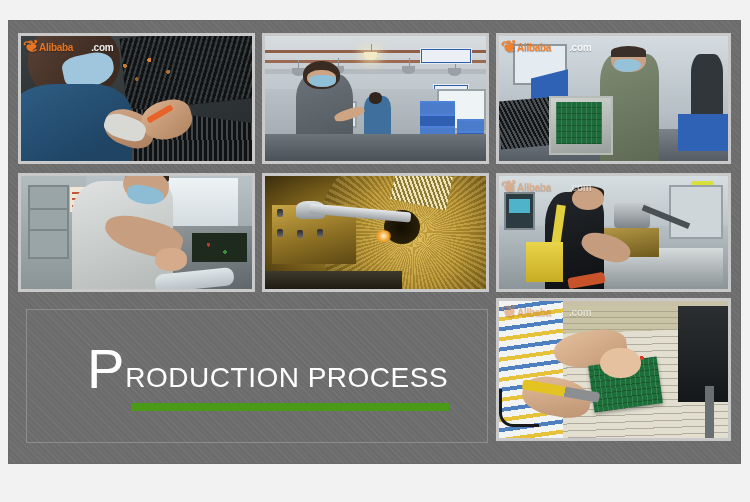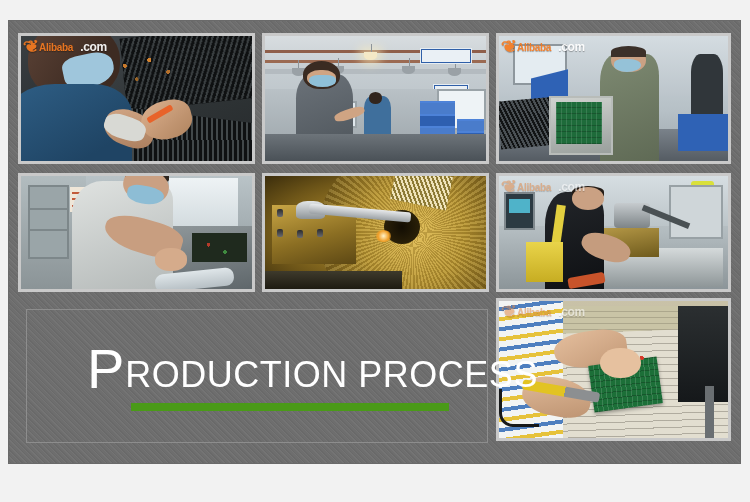--- a/index.html
+++ b/index.html
@@ -71,21 +71,21 @@
   .wm .swoosh {
     color: #f57a20;
     font-size: 16px;
     font-weight: bold;
     line-height: 1;
     margin-right: 1px;
     transform: scaleX(1.25) rotate(-8deg);
     display: inline-block;
   }
   .wm .brand { color: #f57a20; }
-  .wm .tld { color: #ffffff; font-size: 12px; margin-left: 7px; text-align: center; }
+  .wm .tld { color: #ffffff; font-size: 10px; margin-left: 18px; text-align: center; }
   .wm.faded { opacity: 0.55; }
   .wm.faded .brand, .wm.faded .swoosh { color: #e08a4a; }
 
   
   .p1-bg   { position:absolute; inset:0; background:linear-gradient(150deg,#3a3f42 0%,#2a2e30 45%,#222527 100%); }
   .p1-bench{ position:absolute; left:22%; top:0; right:0; bottom:0; background:linear-gradient(160deg,#41464a 0%,#2e3335 60%,#262a2c 100%); }
   .p1-wirebundle { position:absolute; right:-6%; top:-4%; width:62%; height:58%;
       background:
         repeating-linear-gradient(112deg, #0d0f10 0px, #0d0f10 3px, #3b4042 3px, #3b4042 5px),
         #202426;
@@ -263,21 +263,21 @@
     white-space: nowrap;
   }
   .title-drop {
     font-size: 56px;
     line-height: 0.8;
     font-weight: 400;
     color: #ffffff;
     letter-spacing: 0px;
   }
   .title-rest {
-    font-size: 36px;
+    font-size: 28px;
     line-height: 1;
     font-weight: 400;
     color: #ffffff;
     letter-spacing: 0.5px;
     margin-left: 1px;
     position: relative;
     top: -1px;
   }
   .title-underline {
     position: absolute;

